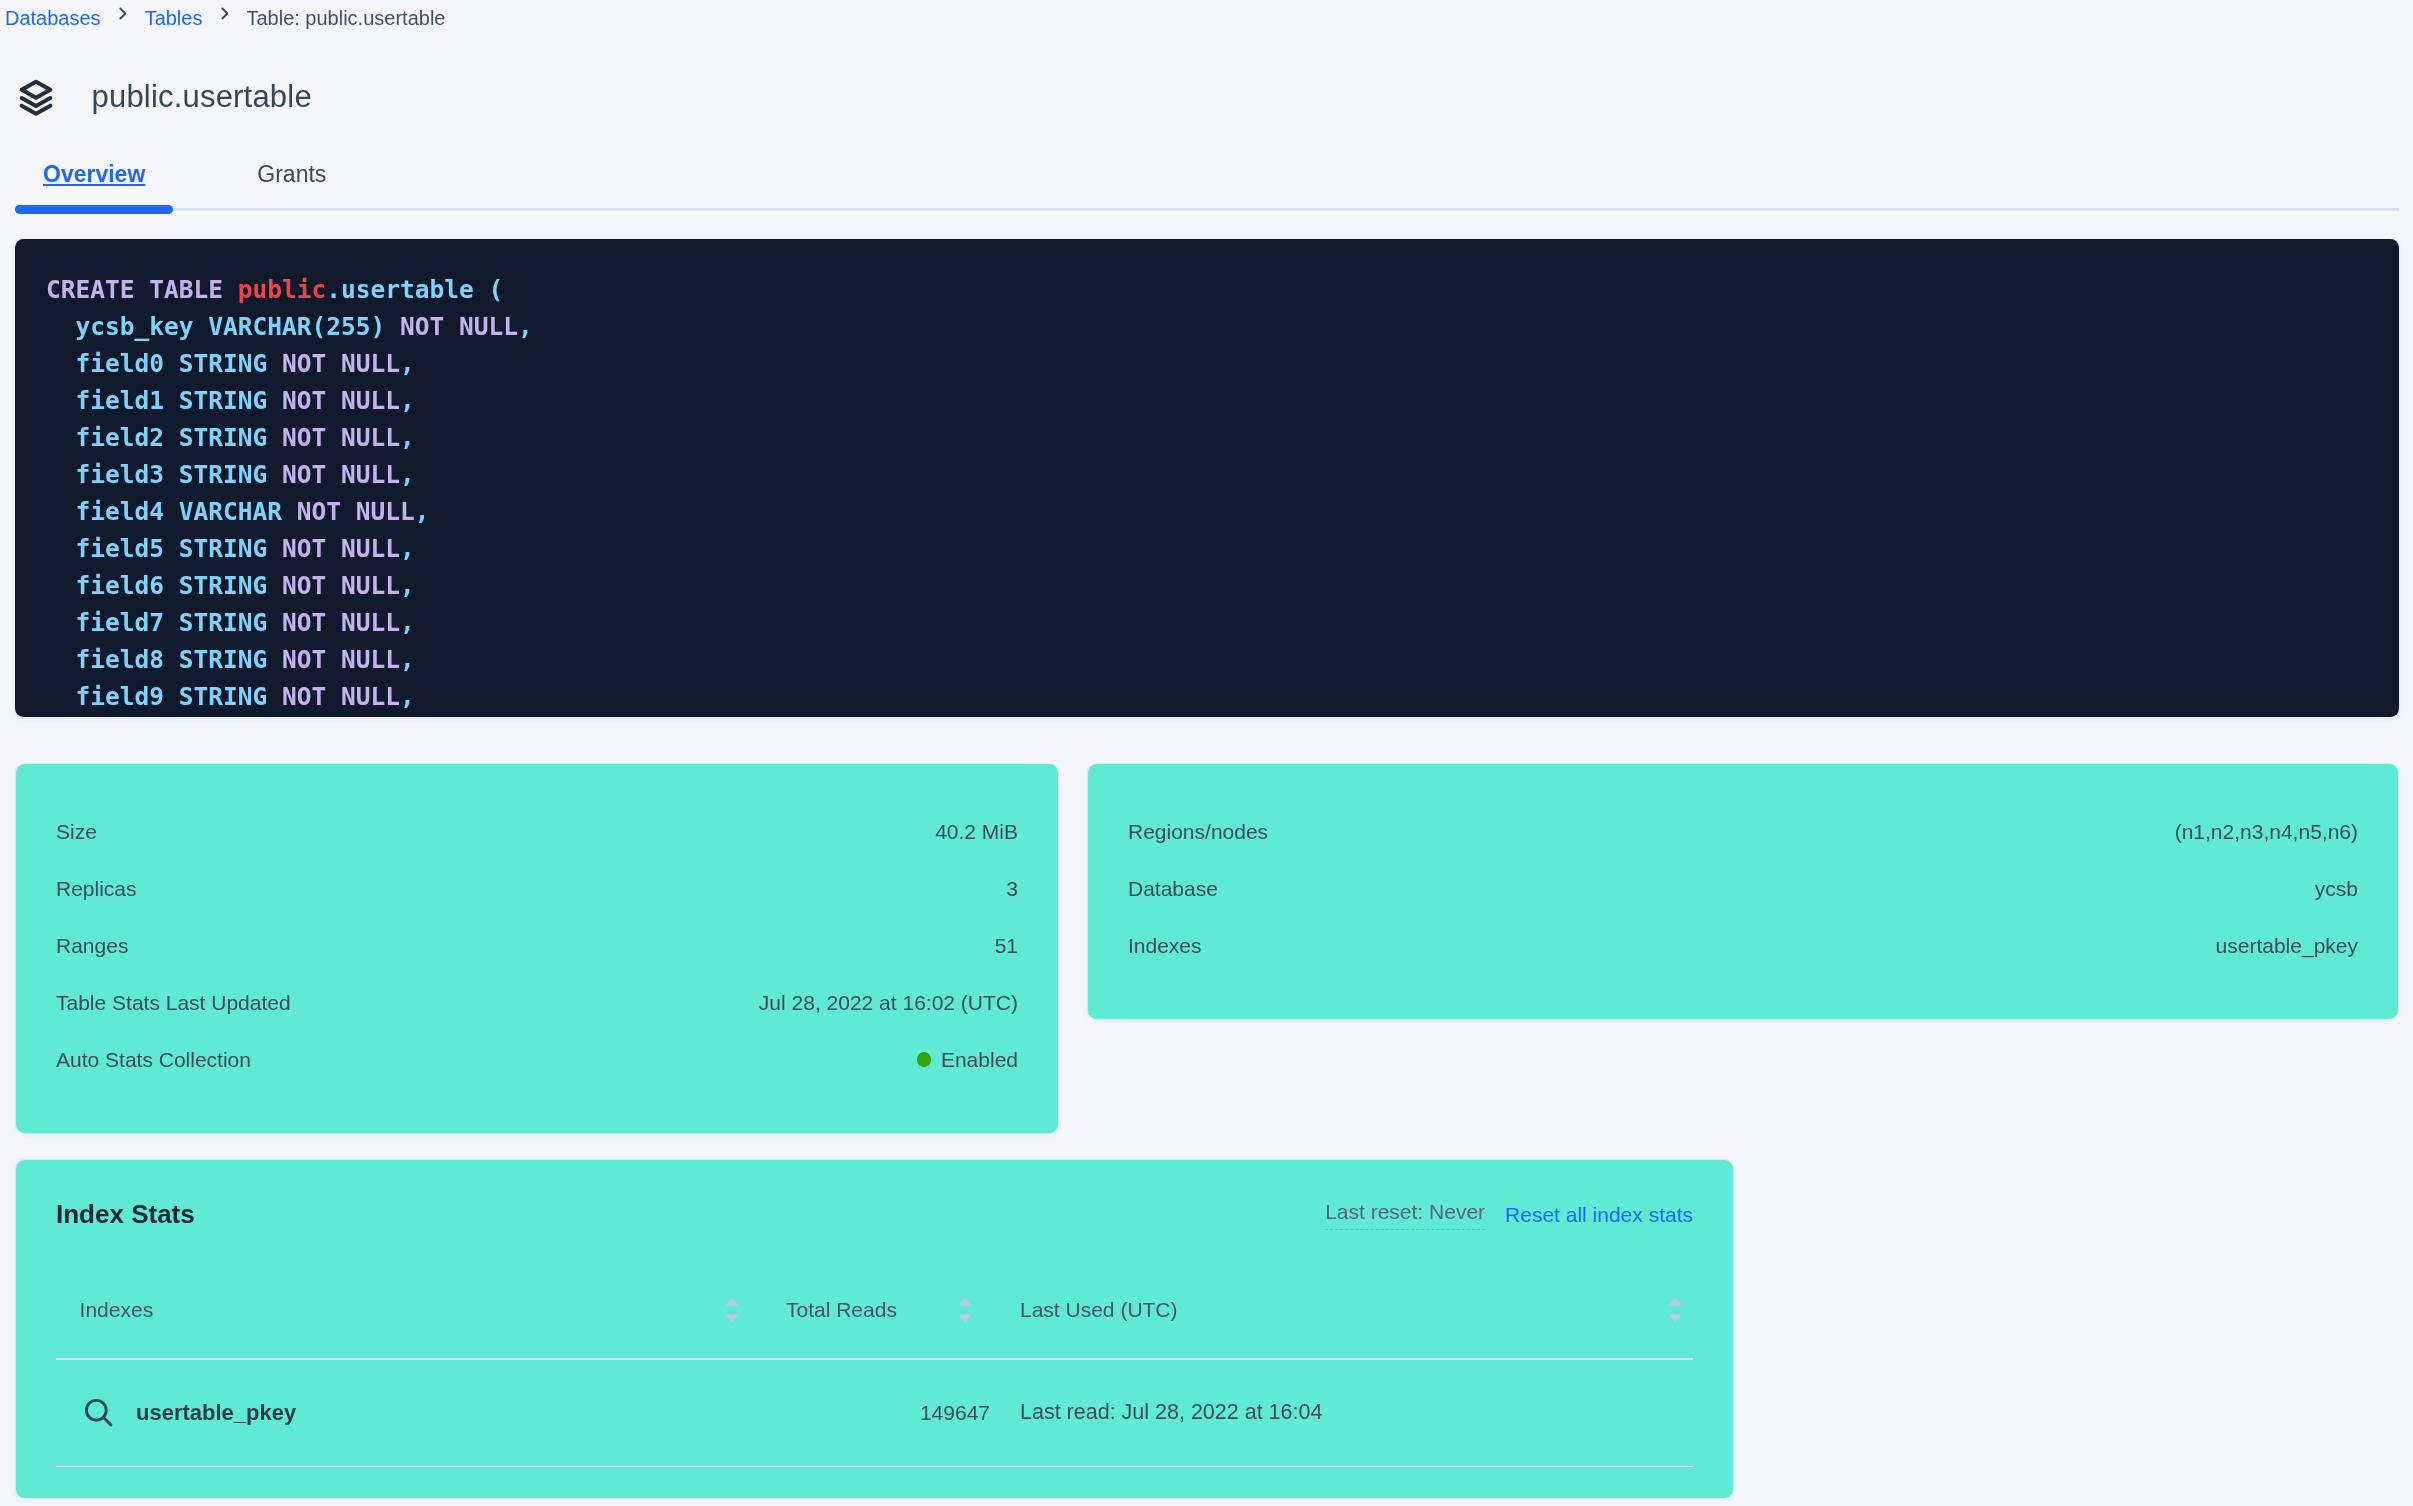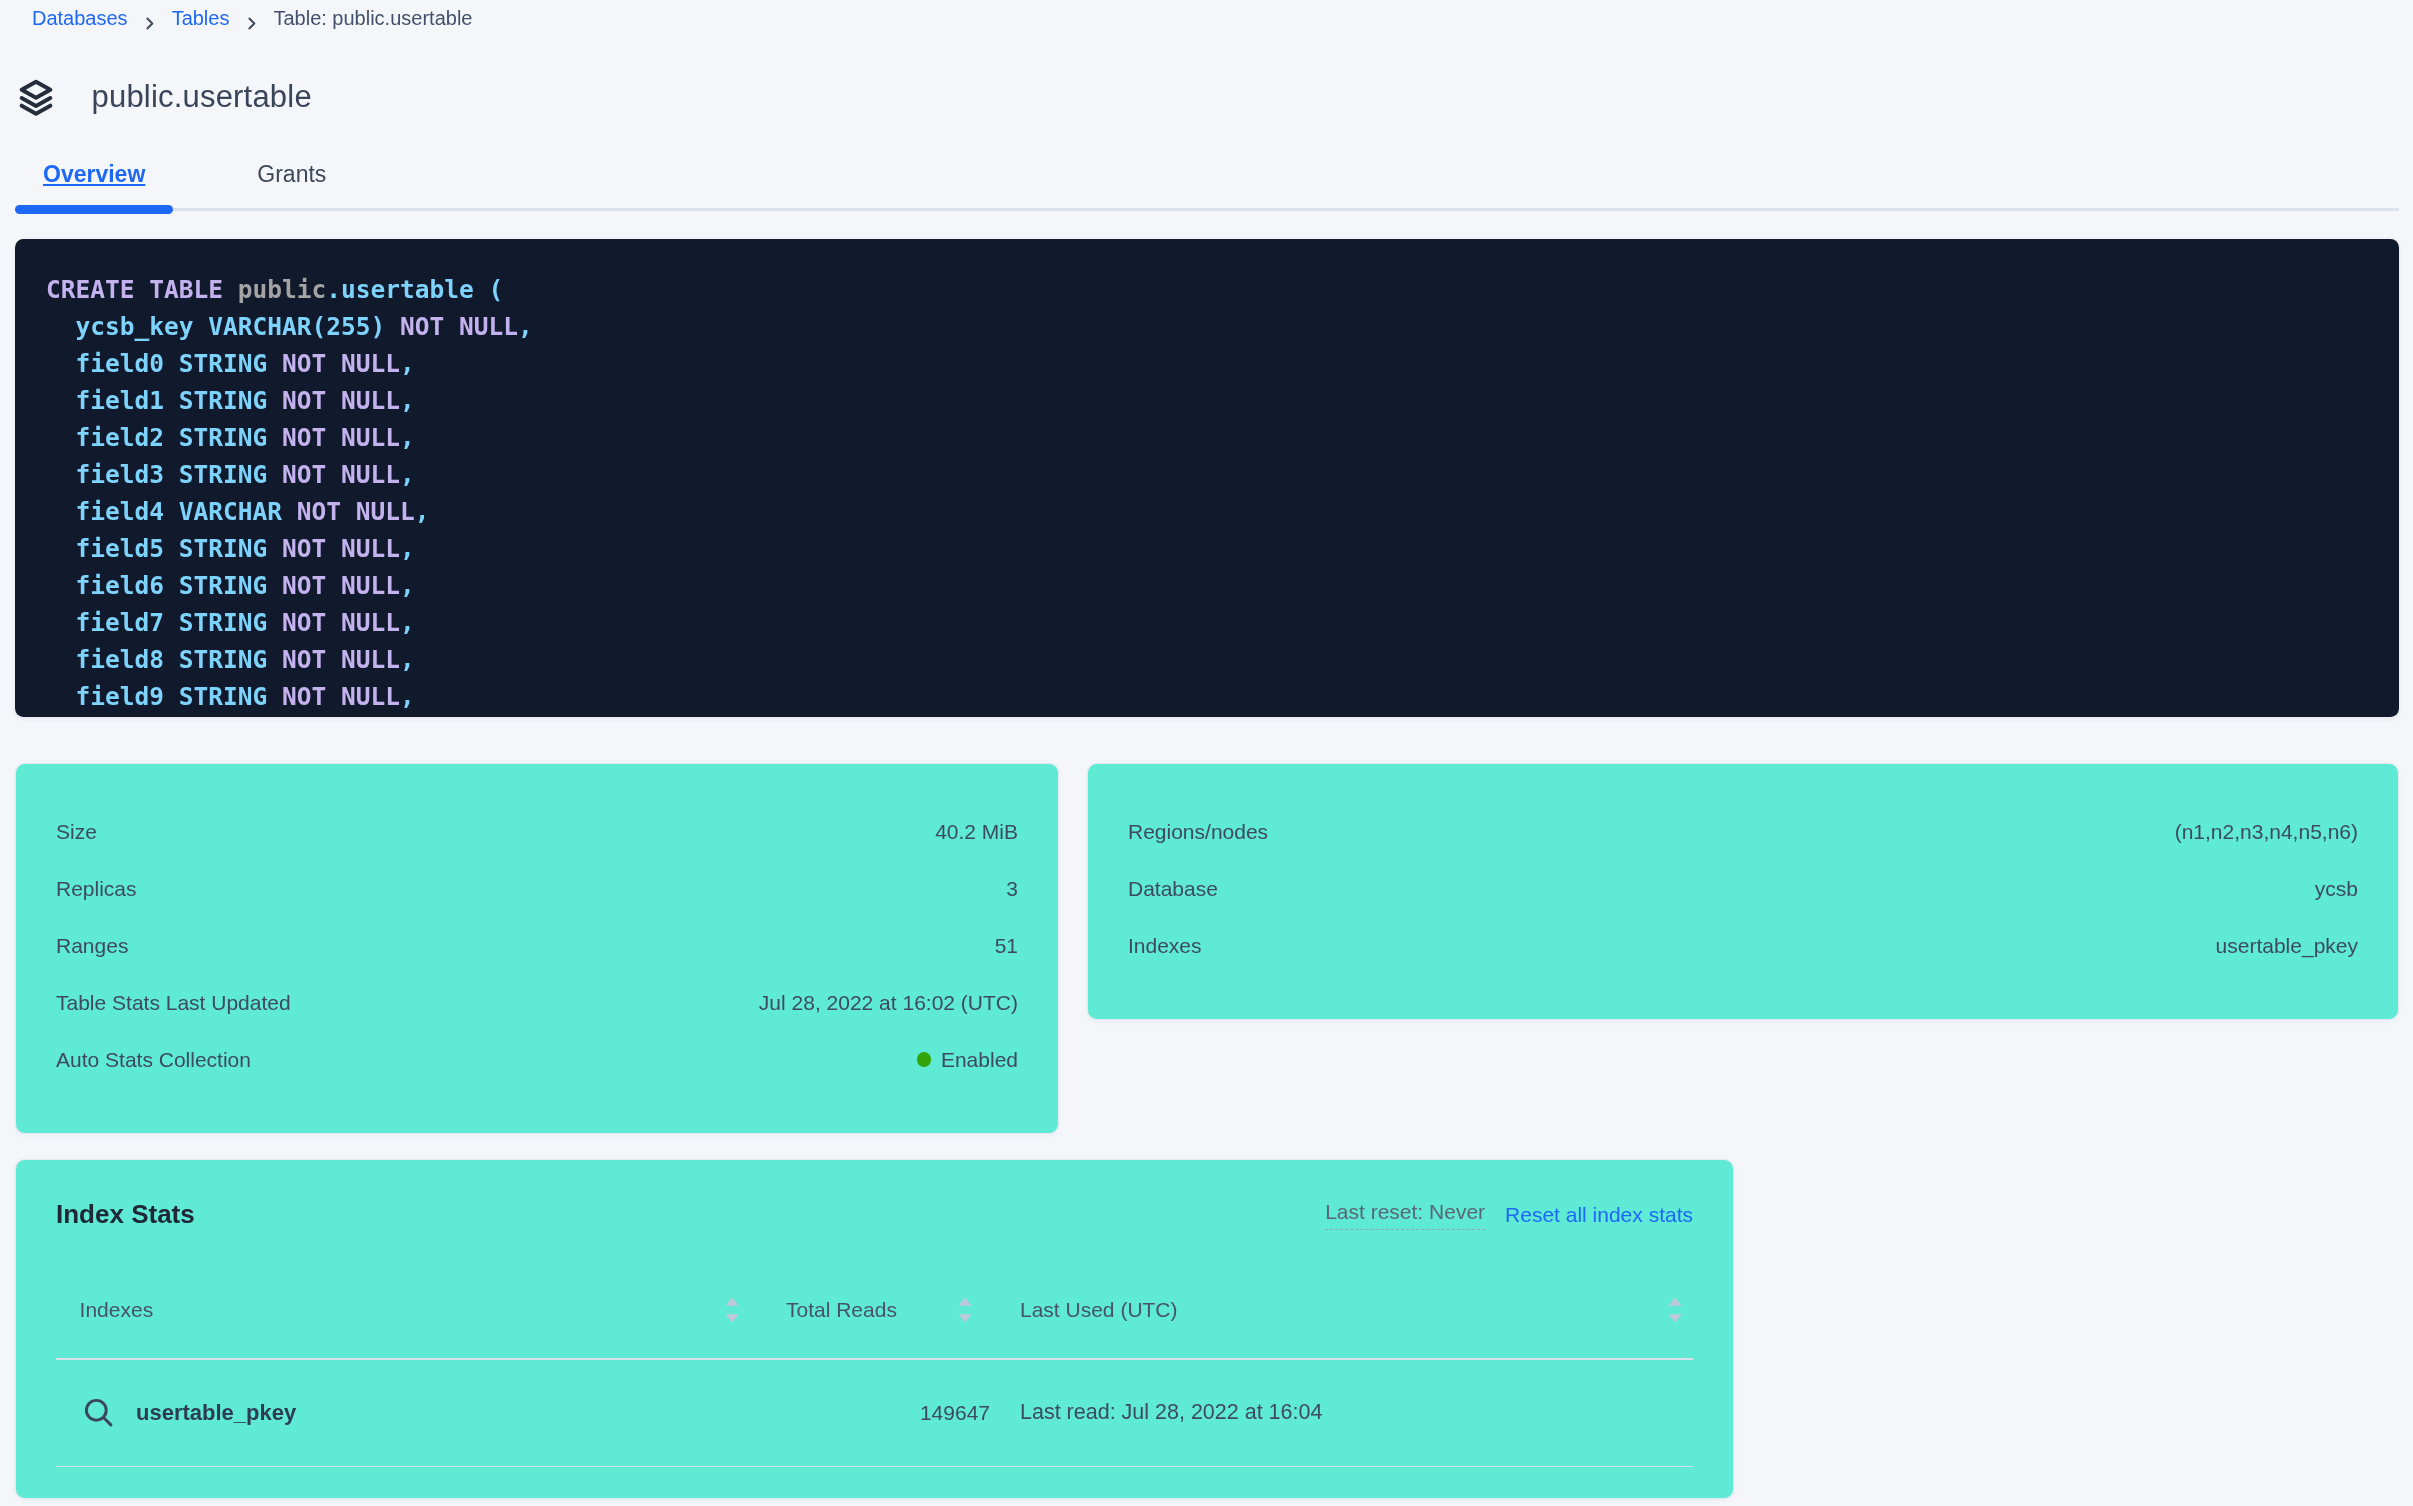--- a/index.html
+++ b/index.html
@@ -5,21 +5,21 @@
   html,body{margin:0;padding:0;}
   body{
     width:2413px;height:1506px;position:relative;overflow:hidden;
     background:#f4f6fa;
     font-family:"Liberation Sans",sans-serif;
     -webkit-font-smoothing:antialiased;
   }
   a{text-decoration:none;cursor:pointer;}
 
   
-  .breadcrumb{position:absolute;left:32px;top:5px;display:flex;align-items:flex-end;gap:13.5px;font-size:20px;line-height:27px;}
+  .breadcrumb{position:absolute;left:5px;top:5px;display:flex;align-items:flex-start;gap:13.5px;font-size:20px;line-height:27px;}
   .crumb-link{color:#1e68f6;}
   .crumb-current{color:#44506a;}
   .crumb-sep{display:flex;align-items:center;}
 
   
   .page-header{position:absolute;left:13.5px;top:67px;display:flex;align-items:center;gap:22px;}
   .page-title{font-size:31px;font-weight:500;color:#3a4559;margin:12px;letter-spacing:0.2px;}
 
   
   .tabbar{position:absolute;left:0;top:148px;width:2413px;height:71px;}
@@ -28,21 +28,21 @@
   .tab{padding:0 28px;line-height:52px;font-size:23px;color:#3c4758;position:relative;cursor:pointer;}
   .tab.active{color:#1e68f6;font-weight:600;text-decoration:underline;}
   .tab.active::after{content:'';position:absolute;left:0;right:0;top:57px;height:9.3px;border-radius:5px;background:#1e68f6;z-index:2;}
 
   
   .sql-box{position:absolute;left:15px;top:239px;width:2384px;height:478px;box-sizing:border-box;
     background:#111a2d;border-radius:8.4px;padding:32px 25px 0 31px;overflow:hidden;
     box-shadow:0 1.7px 5px rgba(56,71,97,.08);}
   .sql-line{font-family:"DejaVu Sans Mono",monospace;font-weight:700;font-size:24.5px;line-height:37px;white-space:pre;color:#e8eaf2;}
   .tok-kw{color:#c4b2ef;}
-  .tok-schema{color:#a3a3a3;}
+  .tok-schema{color:#ef4444;}
   .tok-pl{color:#7dd3fc;}
 
   
   .card{position:absolute;background:#5eead4;border:0.8px solid #e4e9f1;border-radius:10px;
     box-sizing:border-box;box-shadow:0 1.7px 5px rgba(56,71,97,.05);}
   #card-left{left:15px;top:763px;width:1044px;height:371px;padding:39px 40px 0;}
   #card-right{left:1087px;top:763px;width:1312px;height:257px;padding:39px 40px 0;}
   .kv-row{height:57px;display:flex;justify-content:space-between;align-items:center;font-size:21px;color:#3e4a61;}
   .kv-label{color:#3e4a61;}
   .kv-value{display:flex;align-items:center;gap:10px;color:#3e4a61;}

